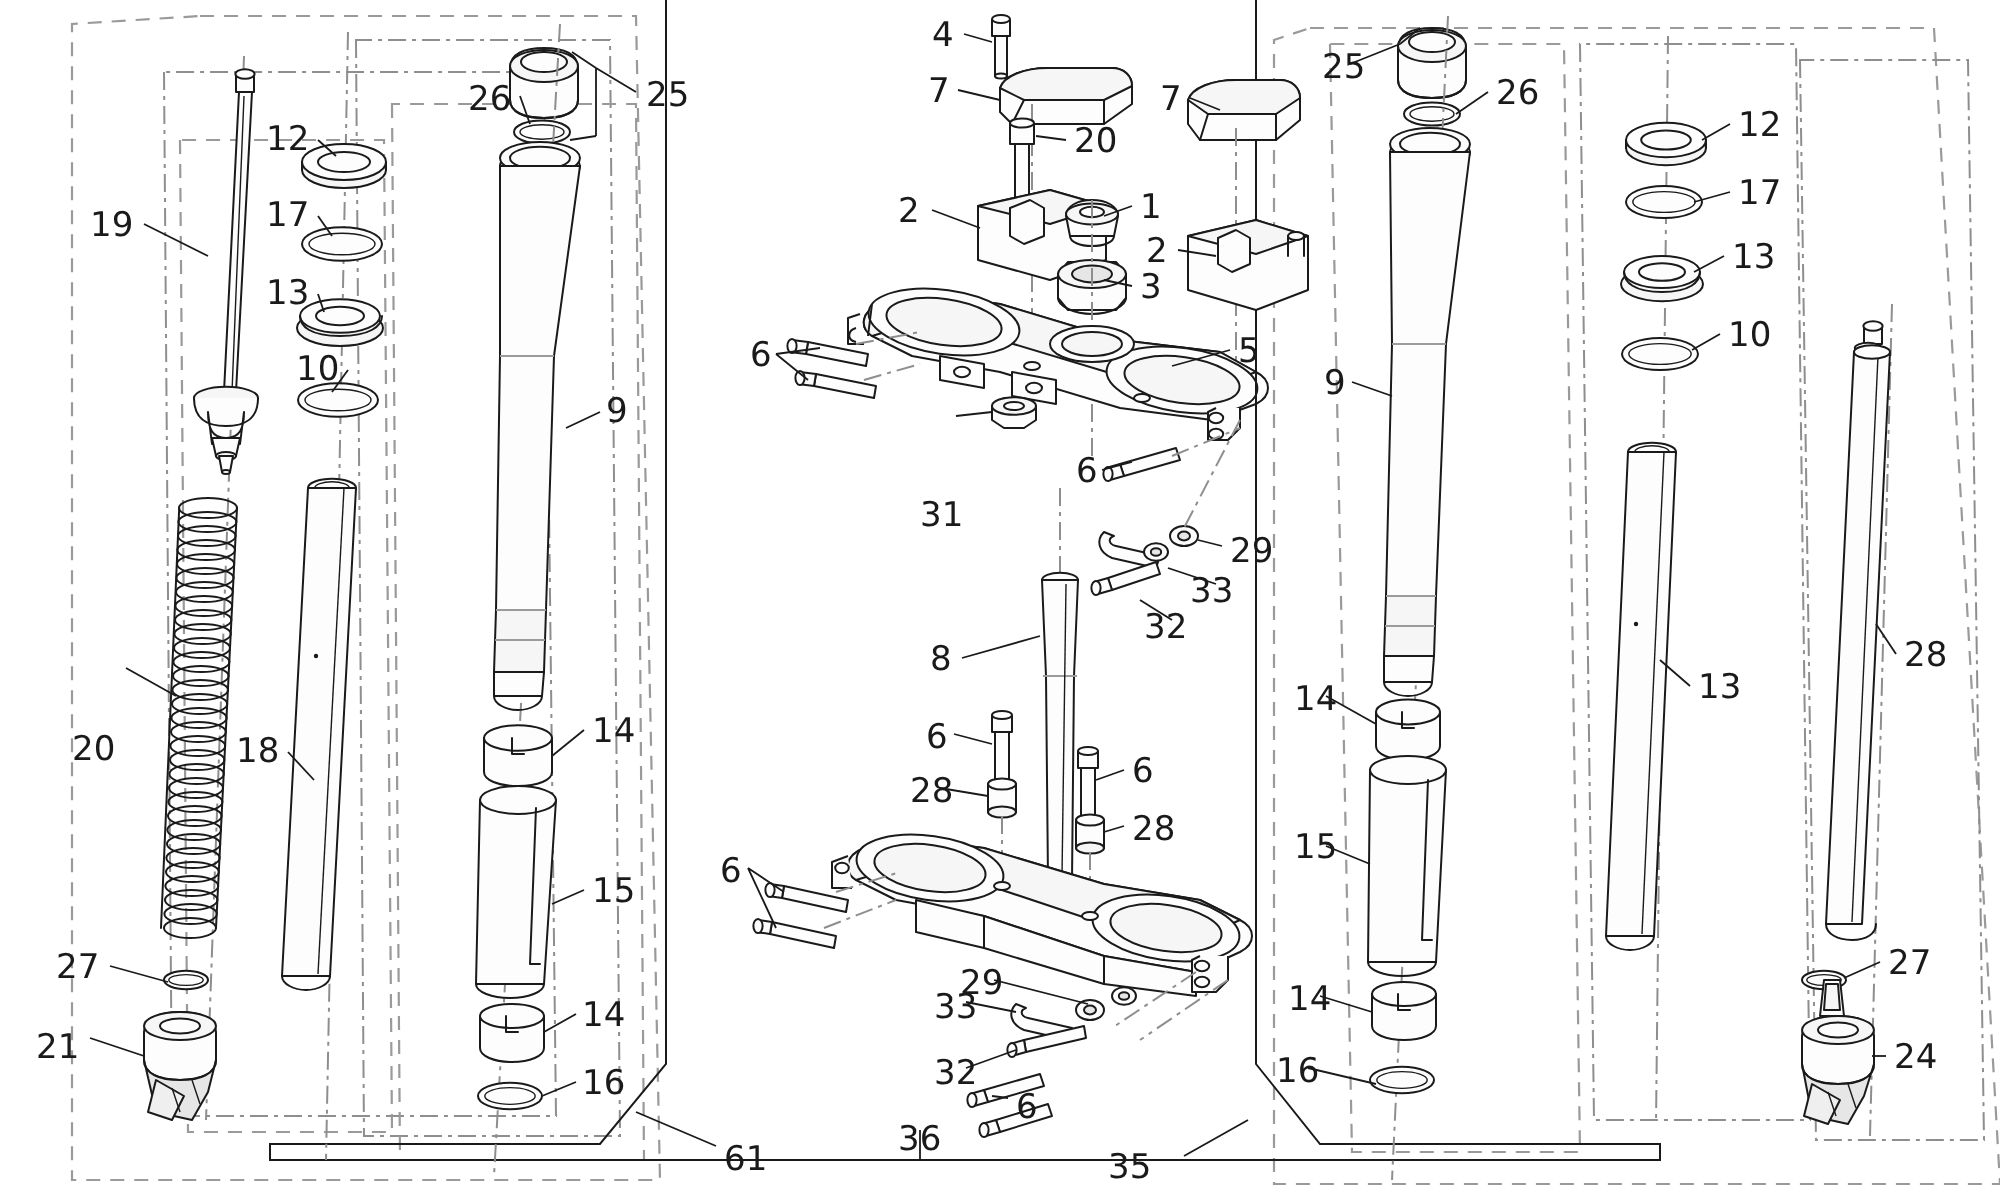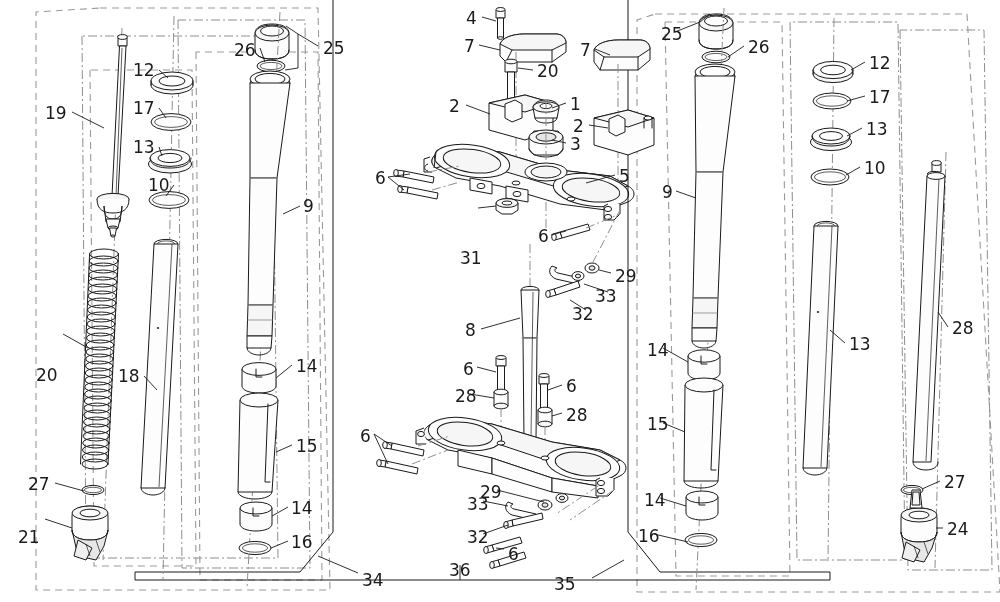--- a/index.html
+++ b/index.html
@@ -579,34 +579,34 @@
     <path d="M845 343 L830 330"></path>
     <path d="M948 327 L938 312"></path>
     <path d="M940 481 L922 489"></path>
     <path d="M943 528 L936 528"></path>
   </g>
 </svg>
 
 <span class="lbl" style="left:45px;top:105px;">19</span>
 <span class="lbl" style="left:36px;top:327px;margin-top:40px;">20</span>
 <span class="lbl" style="left:28px;top:476px;">27</span>
-<span class="lbl" style="left:18px;top:529px;">21</span>
+<span class="lbl" style="left:18px;top:516px;">21</span>
 <span class="lbl" style="left:133px;top:62px;">12</span>
 <span class="lbl" style="left:133px;top:100px;">17</span>
 <span class="lbl" style="left:133px;top:139px;">13</span>
 <span class="lbl" style="left:148px;top:177px;">10</span>
 <span class="lbl" style="left:118px;top:368px;text-align:right;">18</span>
 <span class="lbl" style="left:234px;top:42px;">26</span>
 <span class="lbl" style="left:323px;top:40px;">25</span>
 <span class="lbl" style="left:303px;top:198px;">9</span>
 <span class="lbl" style="left:296px;top:358px;">14</span>
 <span class="lbl" style="left:296px;top:438px;">15</span>
 <span class="lbl" style="left:291px;top:500px;">14</span>
 <span class="lbl" style="left:291px;top:534px;">16</span>
-<span class="lbl" style="left:362px;top:572px;">34</span>
+<span class="lbl" style="left:362px;top:572px;">61</span>
 <span class="lbl" style="left:449px;top:562px;">36</span>
 <span class="lbl" style="left:554px;top:576px;">35</span>
 <span class="lbl" style="left:466px;top:10px;">4</span>
 <span class="lbl" style="left:464px;top:38px;">7</span>
 <span class="lbl" style="left:580px;top:42px;">7</span>
 <span class="lbl" style="left:537px;top:63px;">20</span>
 <span class="lbl" style="left:449px;top:98px;">2</span>
 <span class="lbl" style="left:570px;top:96px;">1</span>
 <span class="lbl" style="left:573px;top:118px;">2</span>
 <span class="lbl" style="left:570px;top:136px;">3</span>

